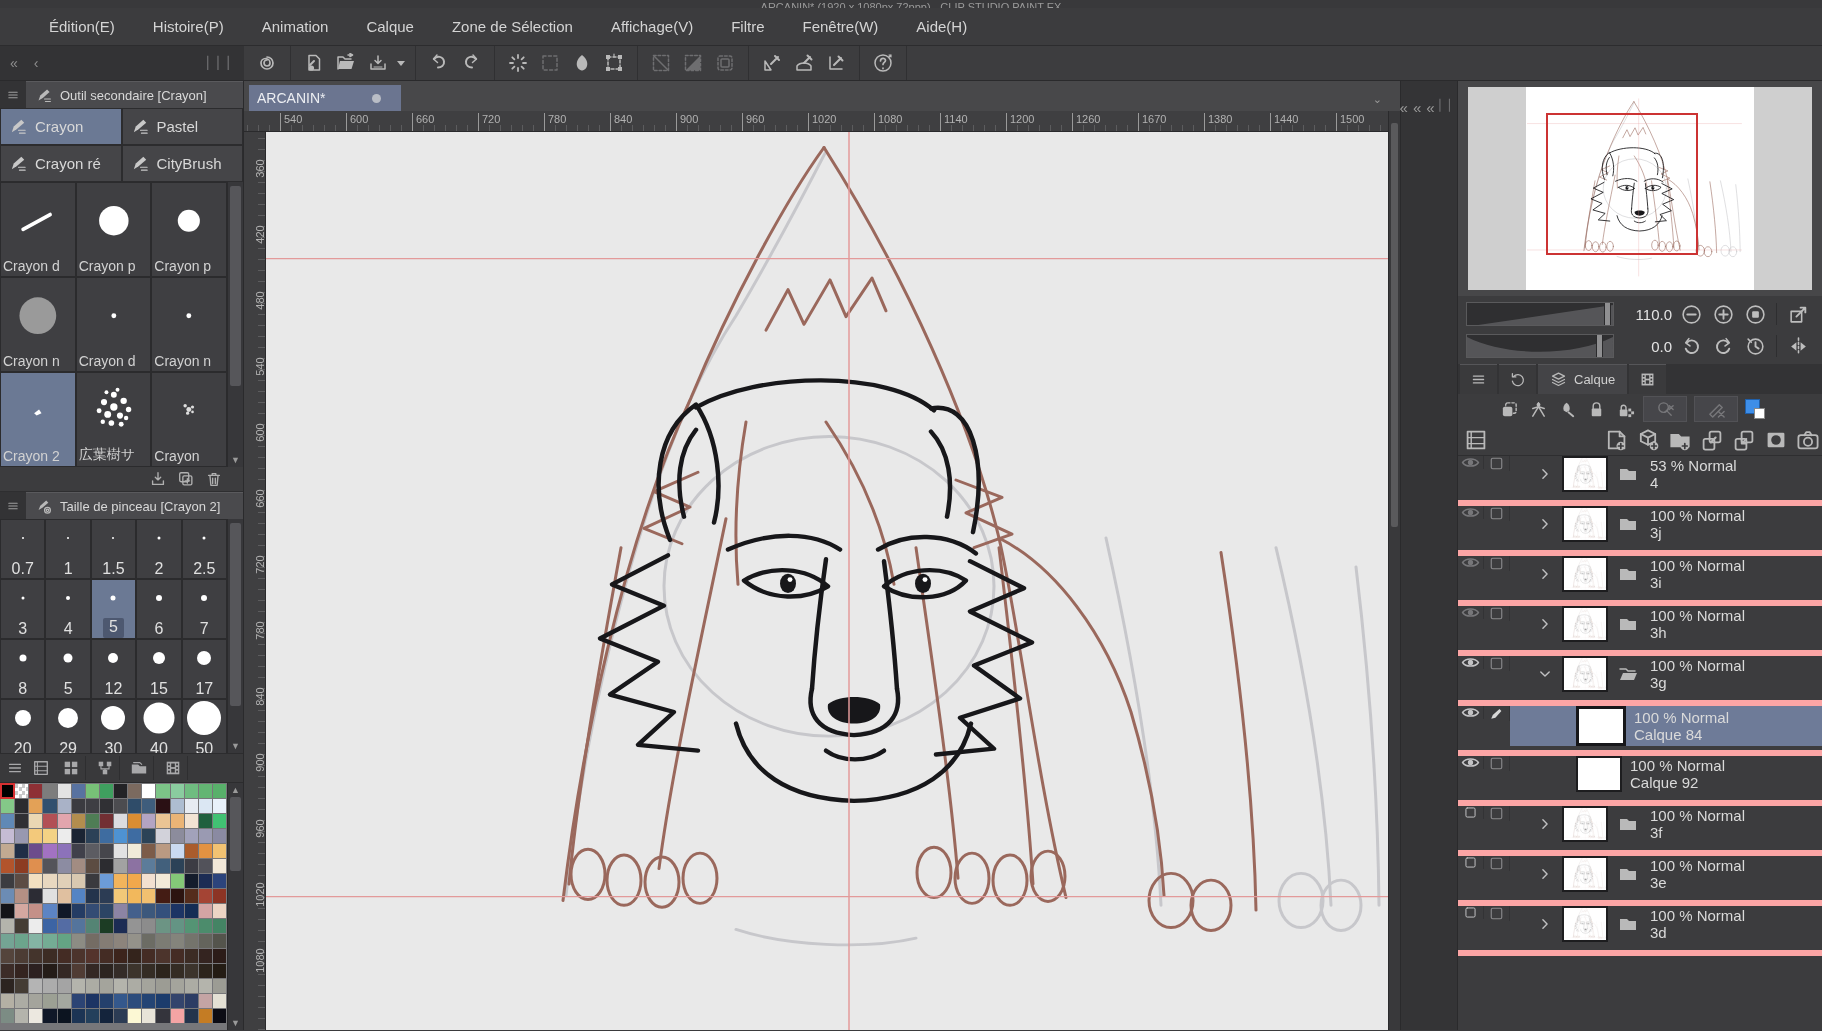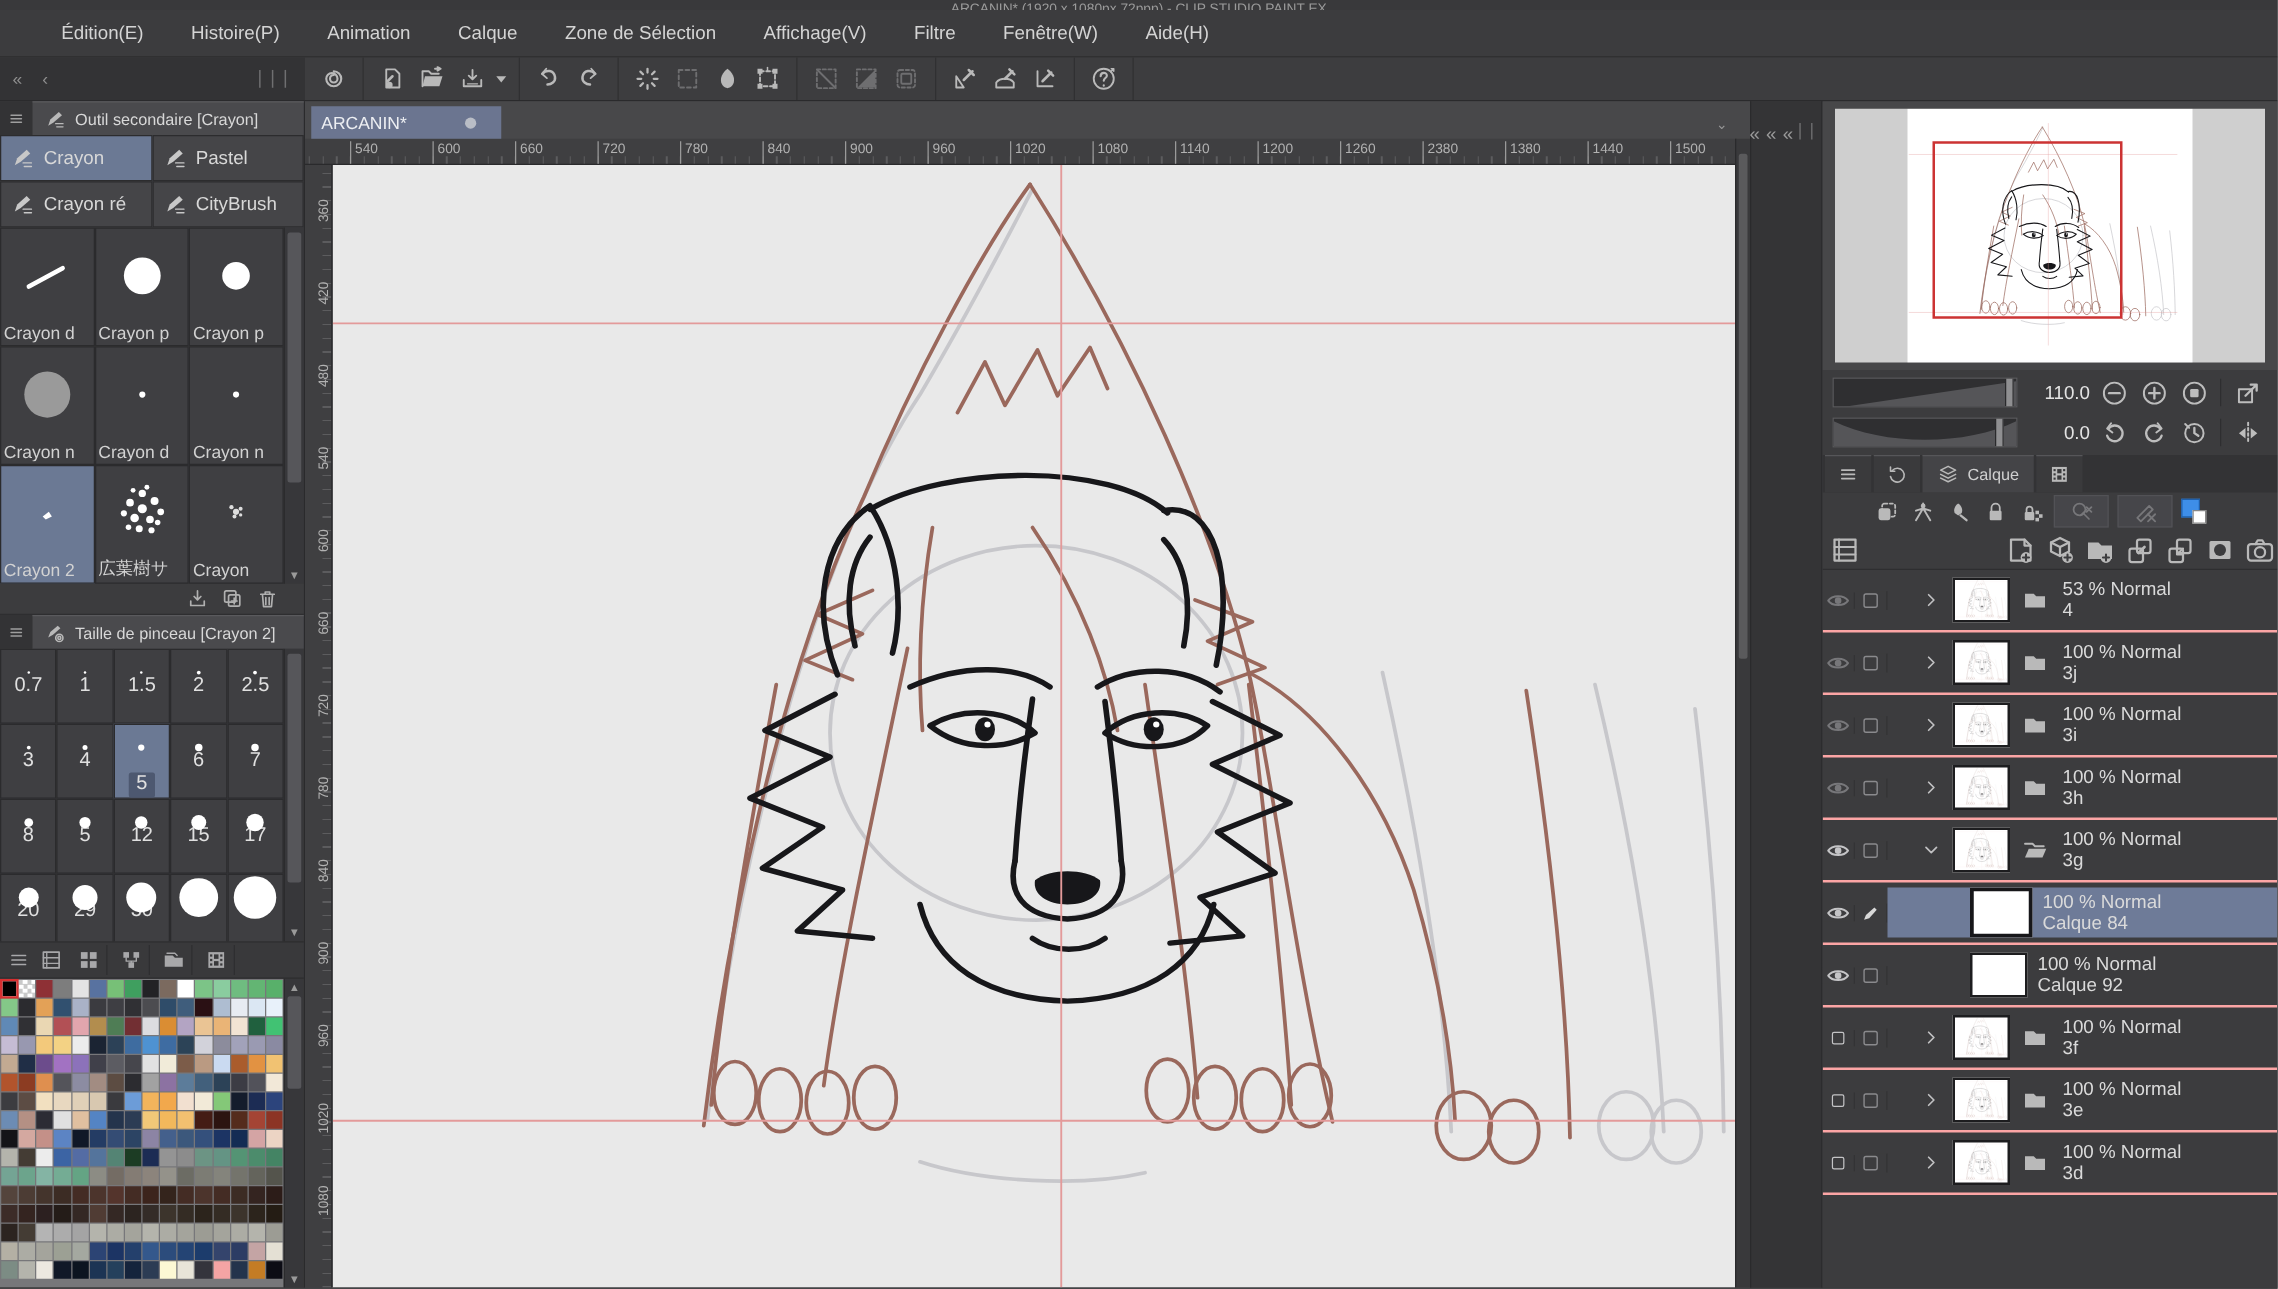--- a/index.html
+++ b/index.html
@@ -55,21 +55,21 @@
     padding-right:20px; background:#3c3c3e; border-bottom:1px solid #2e2e30; }
   .brush-actions .act { width:18px; height:18px; color:#b0b0b0; }
   .brush-actions .act svg { width:18px; height:18px; }
 
   .size-section { height:234px; overflow:hidden; display:flex; }
   .size-grid { flex:1; display:grid; grid-template-columns:repeat(5,1fr); grid-auto-rows:60px; }
   .size-cell { background:#3f3f42; border:1px solid #2b2b2d; position:relative; display:flex;
     flex-direction:column; align-items:center; justify-content:flex-end; }
   .size-cell.sel { background:#6b7994; }
   .size-cell .dot { position:absolute; top:18px; left:50%; transform:translate(-50%,-50%); border-radius:50%; background:#fff; }
-  .size-cell .num { font-size:16px; color:#e0e0e0; padding-bottom:20px; }
+  .size-cell .num { font-size:16px; color:#e0e0e0; padding-bottom:0; }
   .size-cell.sel .num { background:#4d5870; padding:0 6px 2px; border-radius:2px; }
 
   .swatch-tabs { height:30px; background:#39393b; border-top:1px solid #2c2c2e; border-bottom:1px solid #2c2c2e;
     display:flex; align-items:center; gap:4px; padding:0 4px; }
   .swatch-tabs .stab { width:30px; height:24px; display:flex; align-items:center; justify-content:center;
     color:#a8a8aa; border-right:1px solid #2e2e30; }
   .swatch-tabs .stab svg { width:18px; height:18px; }
   .swatch-tabs .stab.small { width:22px; border-right:none; }
 
   .swatch-section { flex:1; display:flex; overflow:hidden; }
@@ -143,21 +143,21 @@
   .bluesq { width:20px; height:20px; position:relative; }
   .bluesq .b { position:absolute; left:0; top:0; width:15px; height:15px; background:#3e8ee8; border:1px solid #1f5faa; }
   .bluesq .w { position:absolute; right:0; bottom:0; width:11px; height:11px; background:#fff; border:1px solid #888; }
 
   .lp-newrow { height:32px; display:flex; align-items:center; gap:8px; padding:0 2px 0 6px; border-bottom:1px solid #2e2e30; }
   .lp-newrow .nw { width:24px; height:24px; color:#b9b9b9; }
   .lp-newrow .nw svg { width:24px; height:24px; }
   .lp-newrow .spacer { flex:1; }
 
   .layer-list { flex:1; overflow:hidden; position:relative; }
-  .layer-row { height:50px; display:flex; align-items:center; border-bottom:2px solid #fca5a5; position:relative; }
+  .layer-row { height:50px; display:flex; align-items:flex-start; border-bottom:6px solid #fca5a5; position:relative; }
   .lr-eye, .lr-chk { width:26px; display:flex; align-items:center; justify-content:center; color:#c4c4c6; background:#3c3c3e; border-right:1px solid #333335; flex:none; }
   .lr-eye svg { width:19px; height:13px; } .lr-chk svg { width:15px; height:15px; }
   .lr-eye.dim { color:#77777a; } .lr-chk { color:#8a8a8d; }
   .lr-content { flex:1; display:flex; align-items:center; gap:8px; position:relative; }
   .lr-content.selected { background:#6e7b98; }
   .lr-chev { width:16px; margin-left:28px; color:#c0c0c2; flex:none; }
   .lr-chev svg { width:14px; height:14px; }
   .lr-thumb { width:46px; height:36px; background:#fff; border:2px solid #1d1d1f; flex:none; overflow:hidden; position:relative; }
   .lr-thumb svg { width:100%; height:100%; opacity:.55; }
   .lr-thumb.heavy { border:3px solid #17171a; width:50px; height:40px; }
@@ -1003,21 +1003,21 @@
         <span class="rl" style="left: 234px;">720</span>
         <span class="rl" style="left: 300px;">780</span>
         <span class="rl" style="left: 366px;">840</span>
         <span class="rl" style="left: 432px;">900</span>
         <span class="rl" style="left: 498px;">960</span>
         <span class="rl" style="left: 564px;">1020</span>
         <span class="rl" style="left: 630px;">1080</span>
         <span class="rl" style="left: 696px;">1140</span>
         <span class="rl" style="left: 762px;">1200</span>
         <span class="rl" style="left: 828px;">1260</span>
-        <span class="rl" style="left: 894px;">2380</span>
+        <span class="rl" style="left: 894px;">1670</span>
         <span class="rl" style="left: 960px;">1380</span>
         <span class="rl" style="left: 1026px;">1440</span>
         <span class="rl" style="left: 1092px;">1500</span>
       </div>
     <div class="ruler-left">
         <span class="rl" style="top: 30px;">360</span>
         <span class="rl" style="top: 96px;">420</span>
         <span class="rl" style="top: 162px;">480</span>
         <span class="rl" style="top: 228px;">540</span>
         <span class="rl" style="top: 294px;">600</span>

